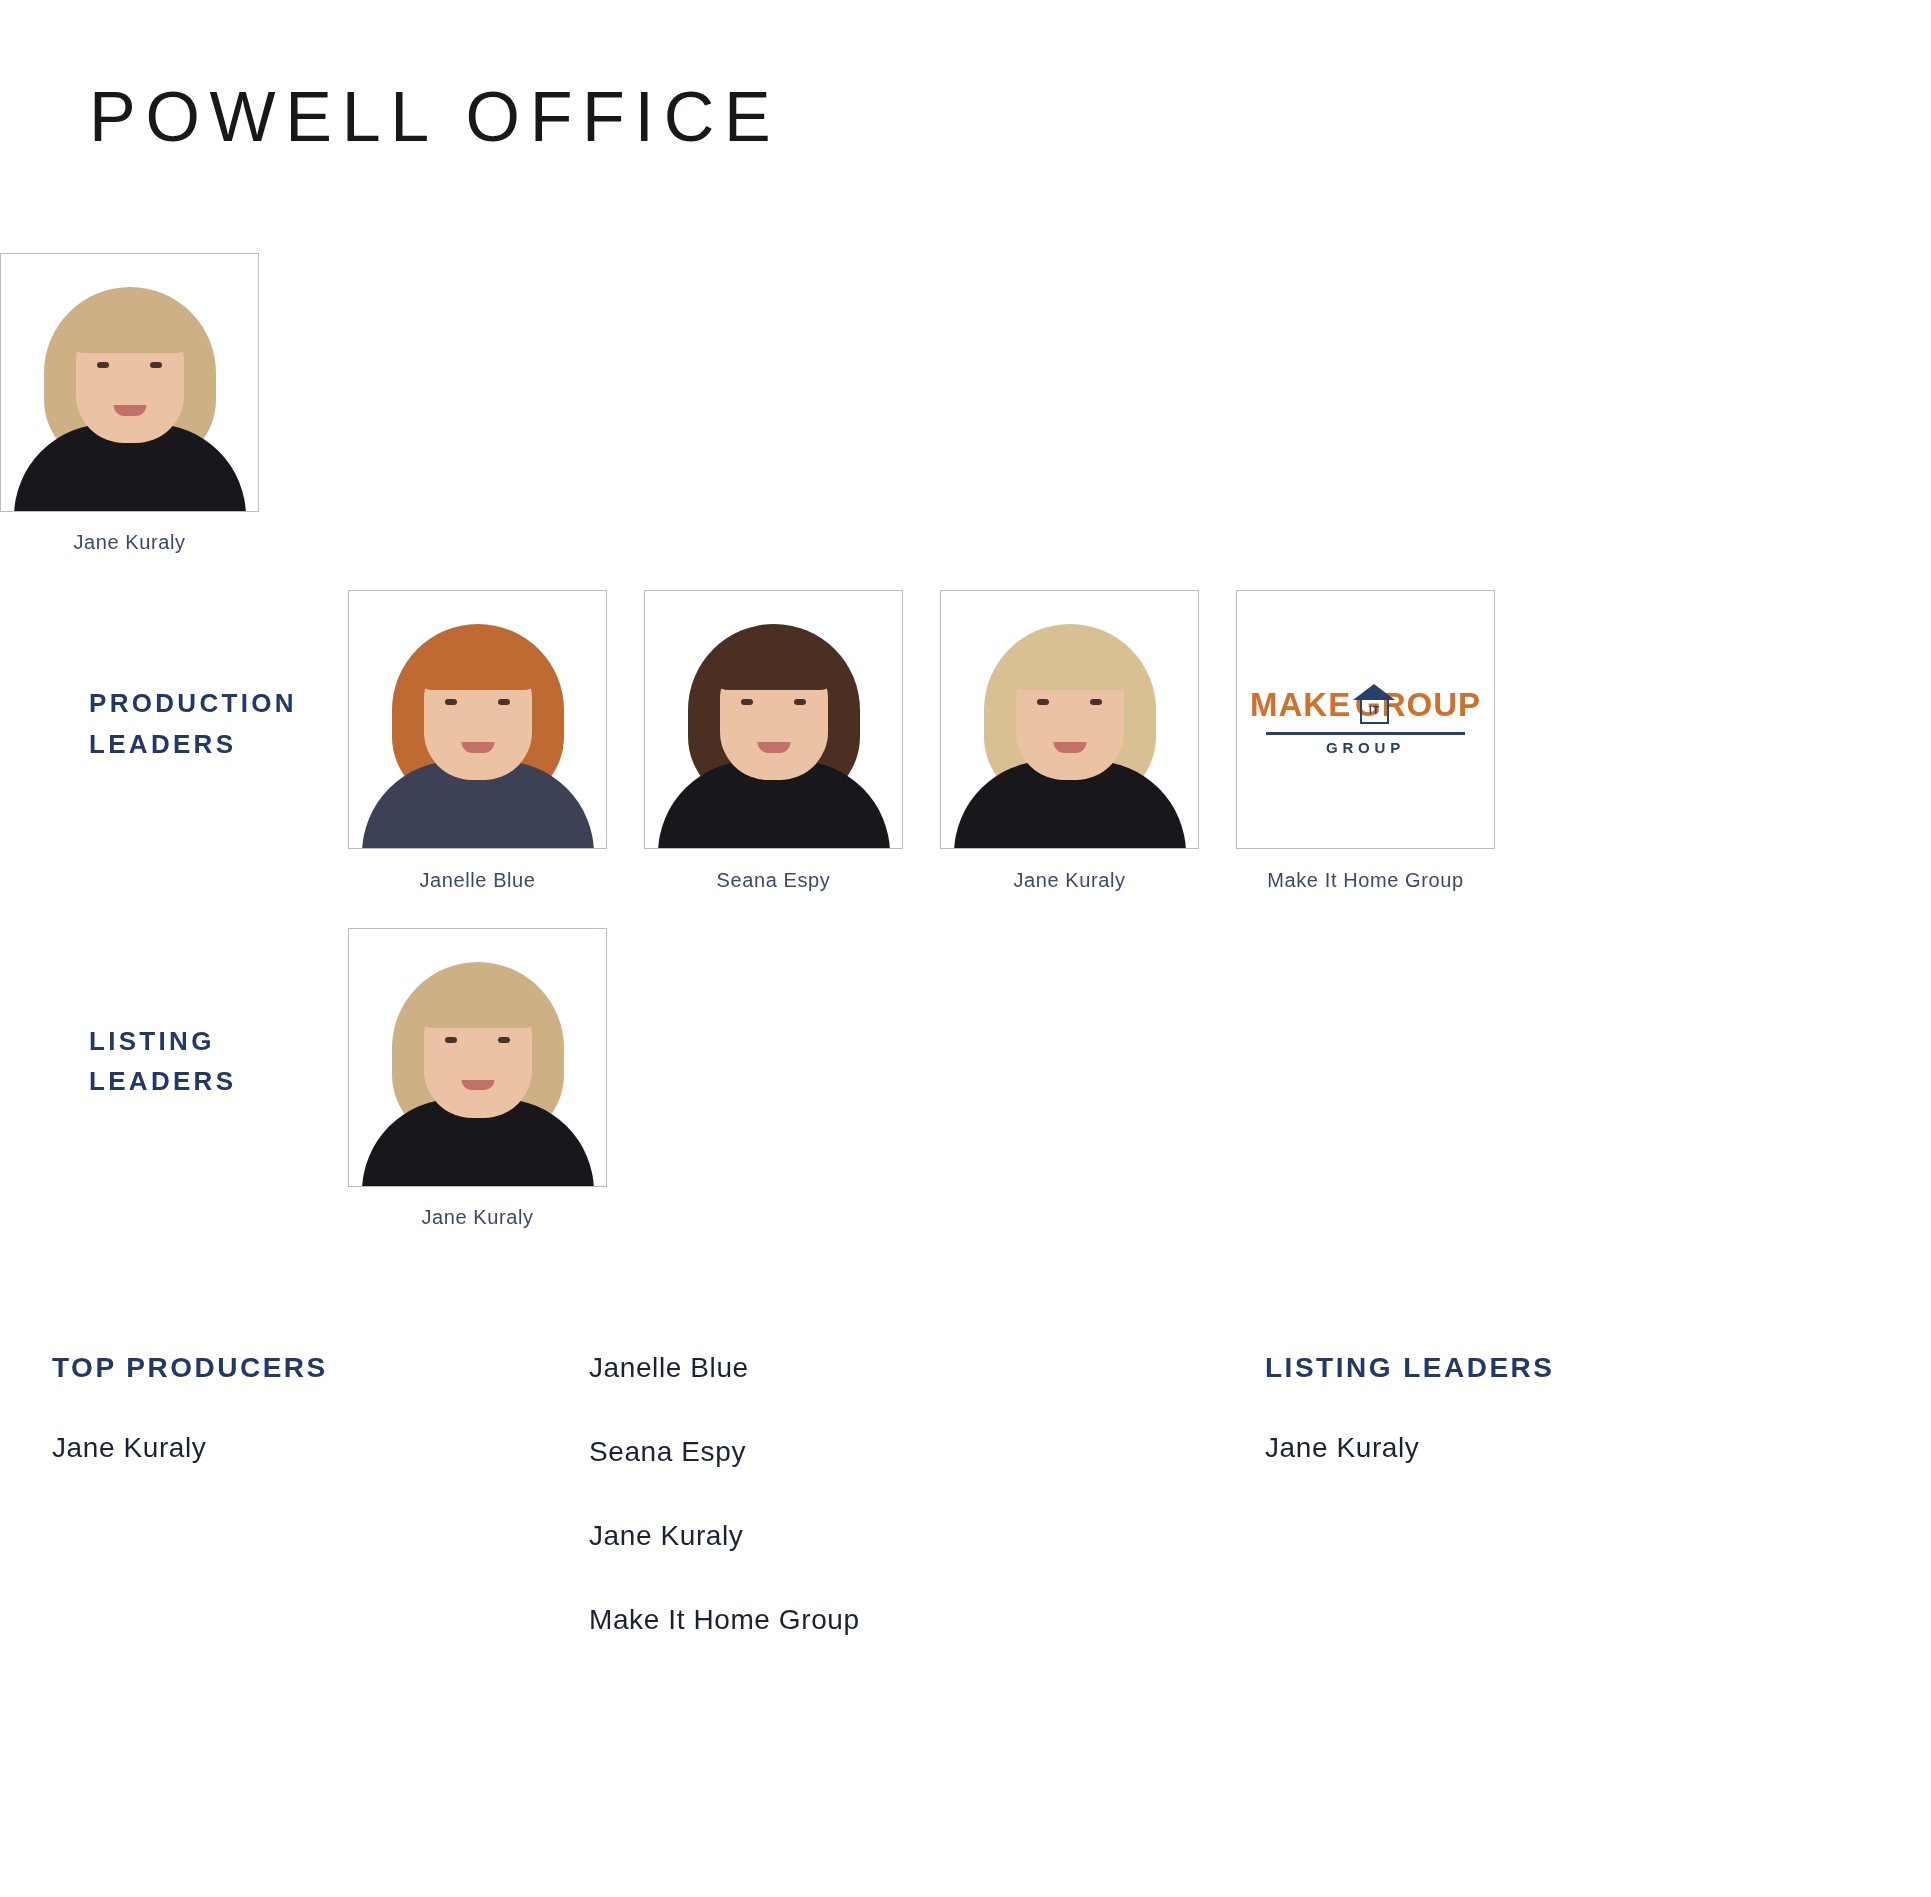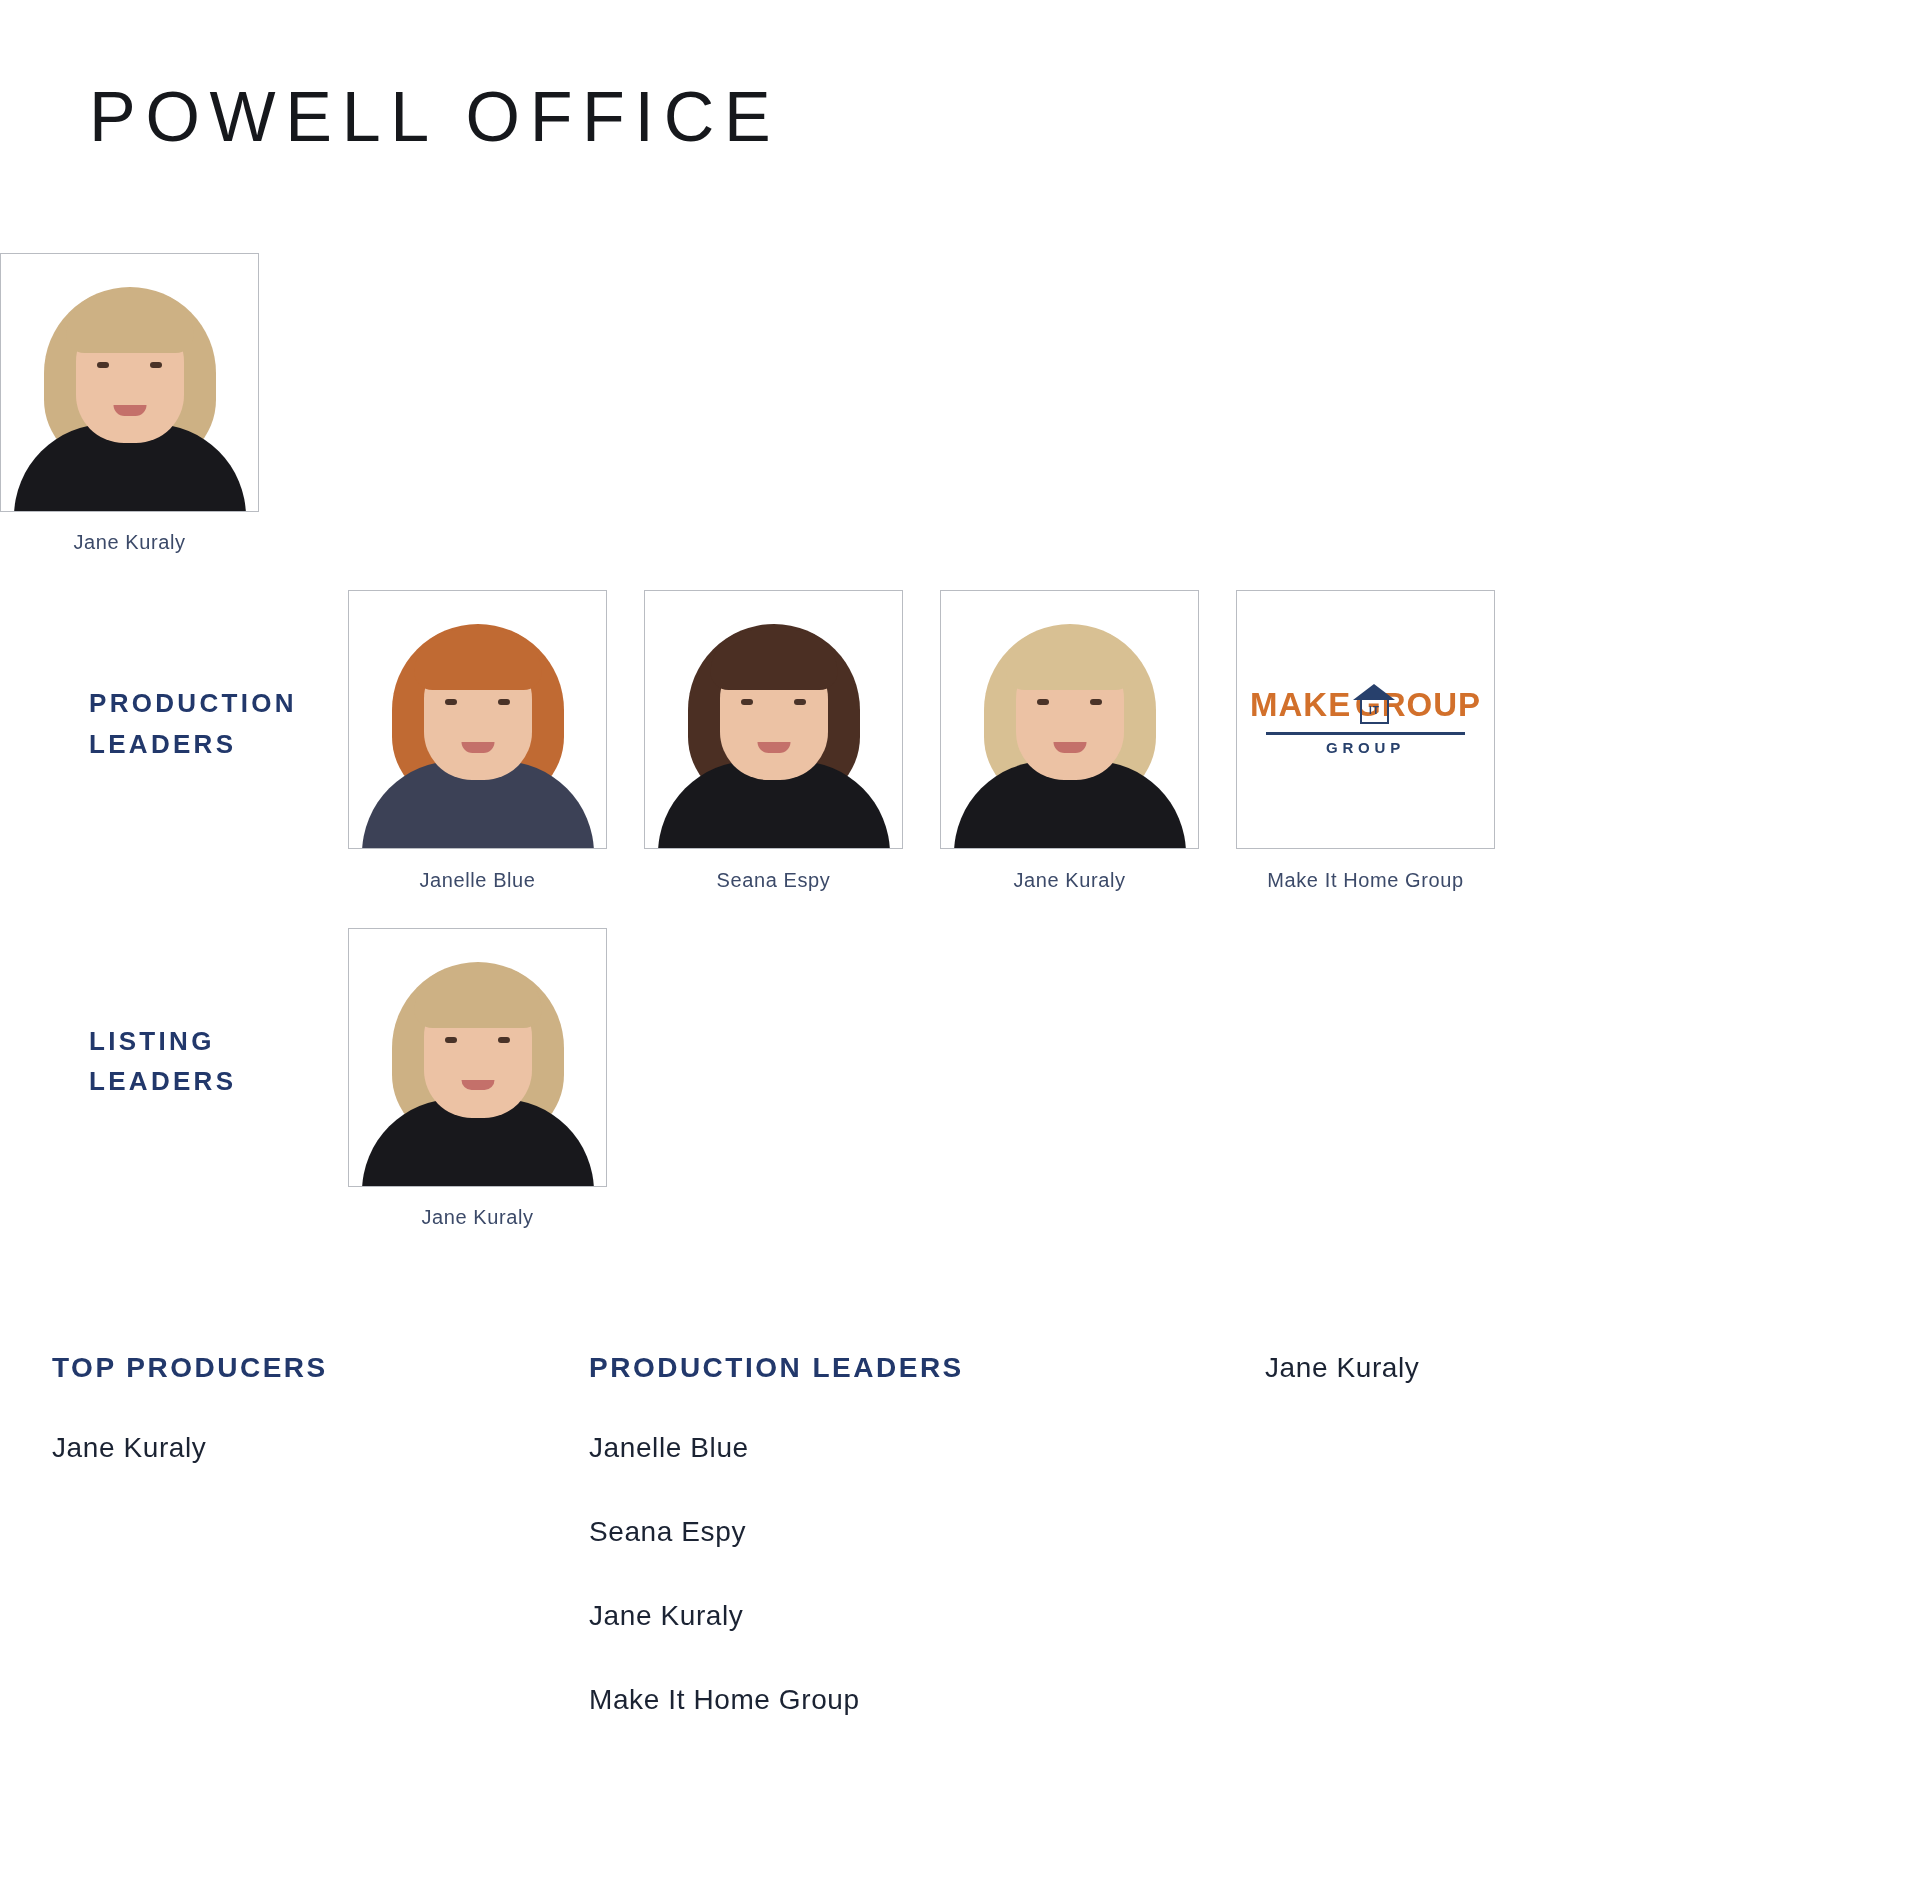--- a/index.html
+++ b/index.html
@@ -413,27 +413,27 @@
   </div>
 
   <div class="lists">
 
     <div class="list-col c1">
       <div class="list-title">TOP PRODUCERS</div>
       <div class="list-item">Jane Kuraly</div>
     </div>
 
     <div class="list-col c2">
-      <div class="list-title">PRODUCTION LEADERS</div>
       <div class="list-item">Janelle Blue</div>
       <div class="list-item">Seana Espy</div>
       <div class="list-item">Jane Kuraly</div>
       <div class="list-item">Make It Home Group</div>
     </div>
 
     <div class="list-col c3">
+      <div class="list-title">LISTING LEADERS</div>
       <div class="list-item">Jane Kuraly</div>
     </div>
 
   </div>
 
 </div>
 
 
 </body></html>

